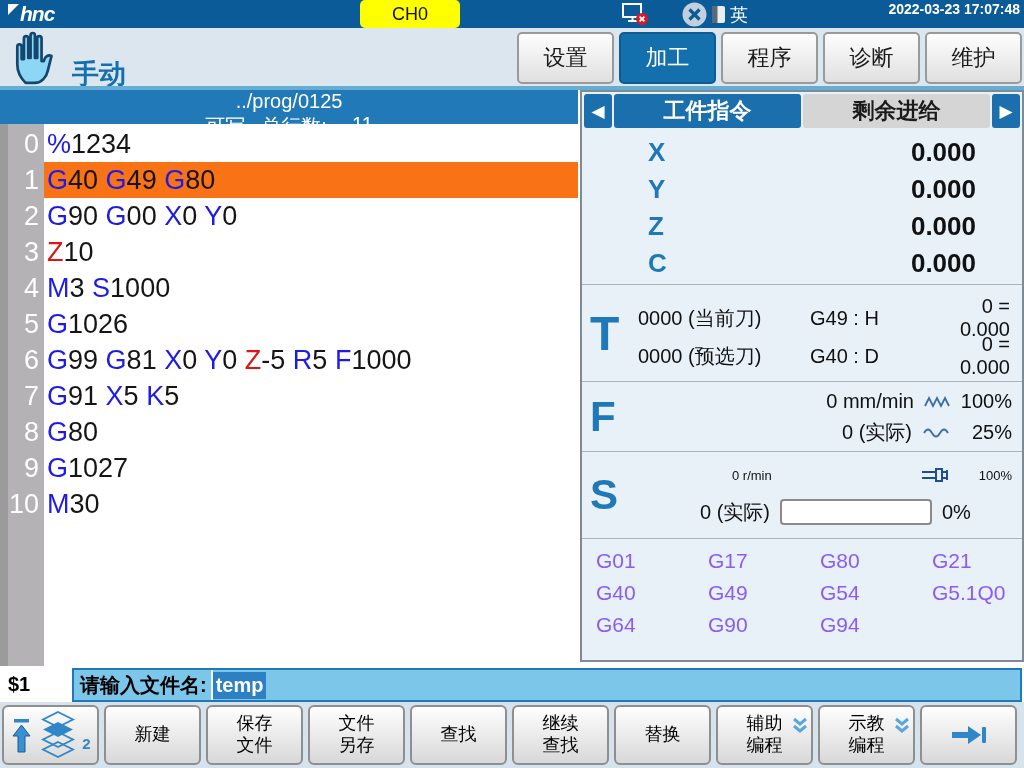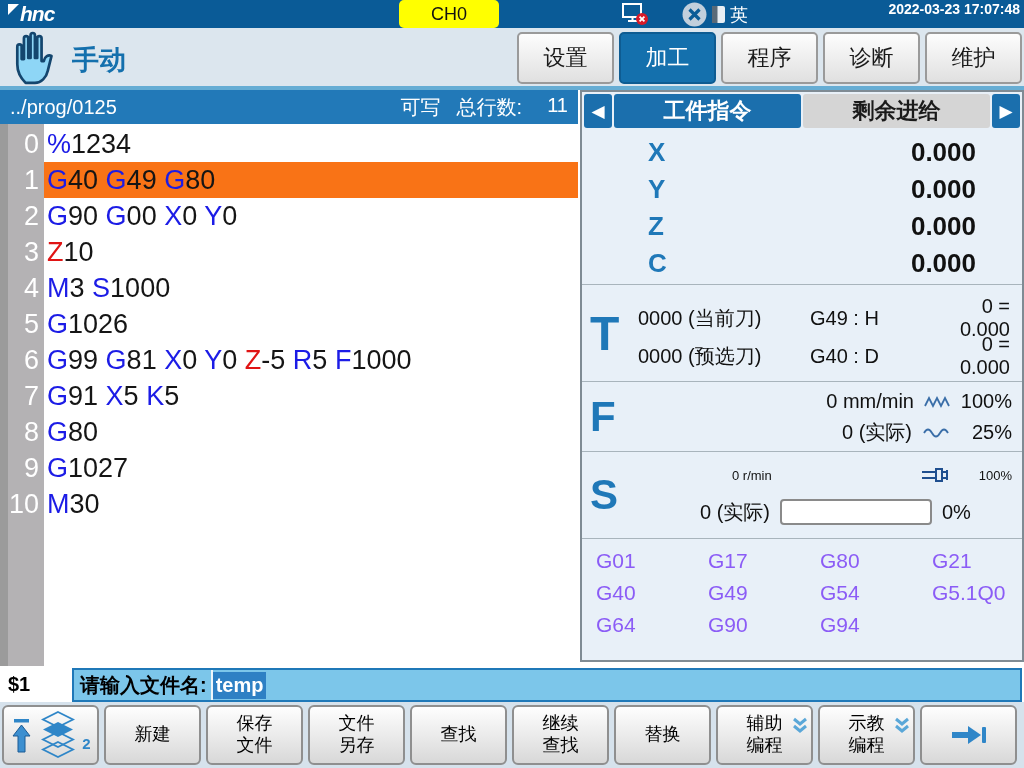--- a/index.html
+++ b/index.html
@@ -3,40 +3,40 @@
 <meta charset="utf-8">
 <style>
   * { margin:0; padding:0; box-sizing:border-box; }
   html,body { width:1024px; height:768px; background:#fff; font-family:"Liberation Sans", sans-serif; overflow:hidden; }
   .screen { position:relative; width:1024px; height:768px; background:#fff; }
 
   
   .titlebar { position:absolute; left:0; top:0; width:1024px; height:28px; background:#0a5b97; color:#fff; }
   .logo { position:absolute; left:8px; top:2px; font-size:21px; font-weight:bold; font-style:italic; letter-spacing:-1px; color:#fff; }
   .logo-flag { display:inline-block; width:0; height:0; border-left:11px solid #fff; border-bottom:11px solid transparent; margin-right:1px; vertical-align:top; margin-top:2px; }
-  .ch-badge { position:absolute; left:360px; top:0; width:100px; height:28px; background:#ffff00; border-radius:5px; color:#111; font-size:18px; line-height:28px; text-align:center;margin-left:39px; }
+  .ch-badge { position:absolute; left:360px; top:0; width:100px; height:28px; background:#ffff00; border-radius:5px; color:#111; font-size:18px; line-height:28px; text-align:center; }
   .tb-ico { position:absolute; top:2px; }
   .net-ico { left:621px; }
   .cx-ico { left:682px; }
   .book-ico { left:711px; top:5px; }
   .lang { position:absolute; left:730px; top:3px; font-size:18px; color:#fff; }
   .clock { position:absolute; right:4px; top:1px; font-size:14px; font-weight:bold; color:#fff; }
 
   
   .navbar { position:absolute; left:0; top:28px; width:1024px; height:58px; background:#dce6ee; }
   .nav-strip { position:absolute; left:0; top:86px; width:1024px; height:4px; background:#66add4; }
   .hand { position:absolute; left:10px; top:2px; }
-  .mode-label { position:absolute; left:72px; top:14px; font-size:27px; font-weight:bold; color:#1470ad; }
+  .mode-label { position:absolute; left:72px; top:28px; font-size:27px; font-weight:bold; color:#1470ad; }
   .tabs { position:absolute; right:2px; top:4px; display:flex; gap:5px; }
   .tab { width:97px; height:52px; border:2px solid #9a9a9a; border-radius:5px; background:linear-gradient(#fdfdfd,#e0e0e0); color:#1a1a1a; font-size:22px; display:flex; align-items:center; justify-content:center; cursor:default; }
   .tab.active { background:#1470ad; border-color:#0e5c92; color:#fff; }
 
   
   .editor { position:absolute; left:0; top:90px; width:578px; height:576px; background:#fff; }
-  .ed-head { height:34px; background:#2279b8; color:#fff; font-size:20px; display:flex; align-items:center; padding:0 10px; }
+  .ed-head { height:34px; background:#2279b8; color:#fff; font-size:20px; display:flex; align-items:center; padding:0 10px;flex-direction:column; }
   .ed-path { flex:1; }
   .ed-meta { display:flex; gap:16px; }
   .ed-count { min-width:30px; text-align:right; }
   .ed-body { position:relative; height:542px; background:#fff; overflow:hidden; }
   .v-strip { position:absolute; left:0; top:0; bottom:0; width:8px; background:#9b9b9b; }
   .v-gutter { position:absolute; left:8px; top:0; bottom:0; width:36px; background:#b4b2b4; }
   .code-lines { position:absolute; left:8px; top:2px; right:0; }
   .code-line { display:flex; height:36px; line-height:36px; font-size:27px; }
   .ln { width:36px; text-align:right; padding-right:5px; color:#fff; flex:none; }
   .ct { flex:1; padding-left:3px; white-space:pre; }

